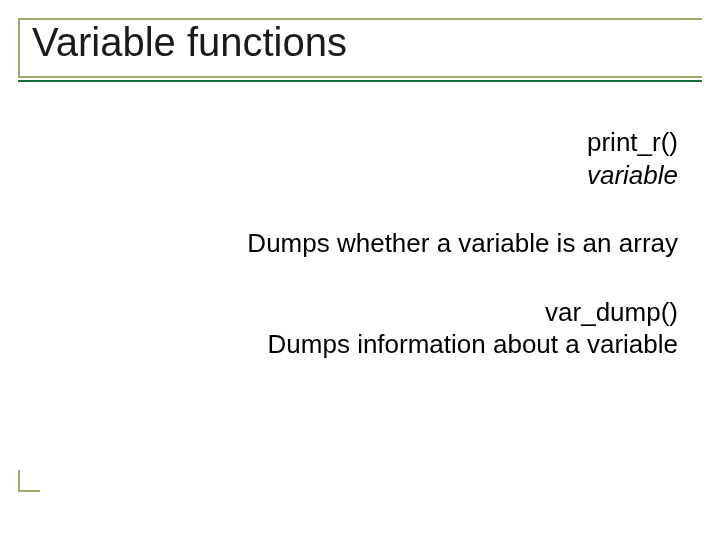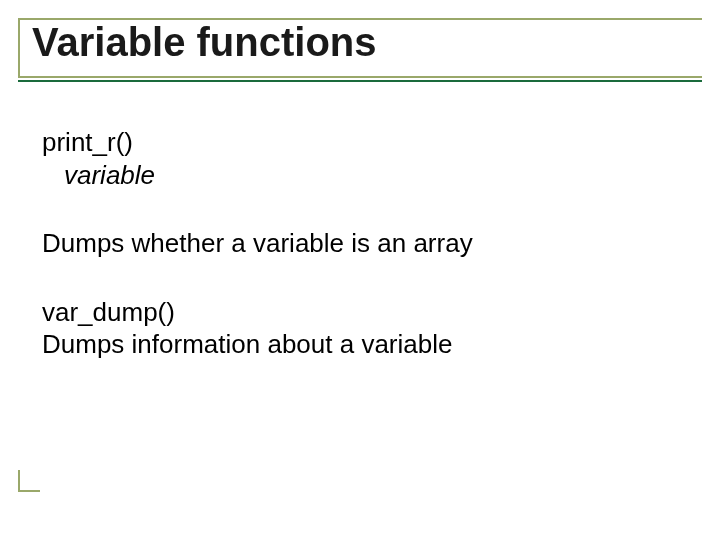--- a/index.html
+++ b/index.html
@@ -34,37 +34,38 @@
     width: 684px;
     height: 0;
     border-top: 2px solid #1a6b3c;
   }
   .title-text {
     position: absolute;
     top: 20px;
     left: 32px;
     font-size: 40px;
     color: #1a1a1a;
-    font-weight: 700;
+    font-weight: 400;
   }
   .content {
     position: absolute;
     top: 126px;
     left: 42px;
     right: 42px;
     color: #000000;
     font-size: 26px;
     line-height: 1.25;
   }
   .indent {
     padding-left: 22px;
     font-style: italic;
   }
   .group {
     margin-bottom: 36px;
+    text-align: right;
   }
   .group:last-child {
     margin-bottom: 8px;
   }
   .corner {
     position: absolute;
     left: 18px;
     bottom: 48px;
     width: 20px;
     height: 20px;

